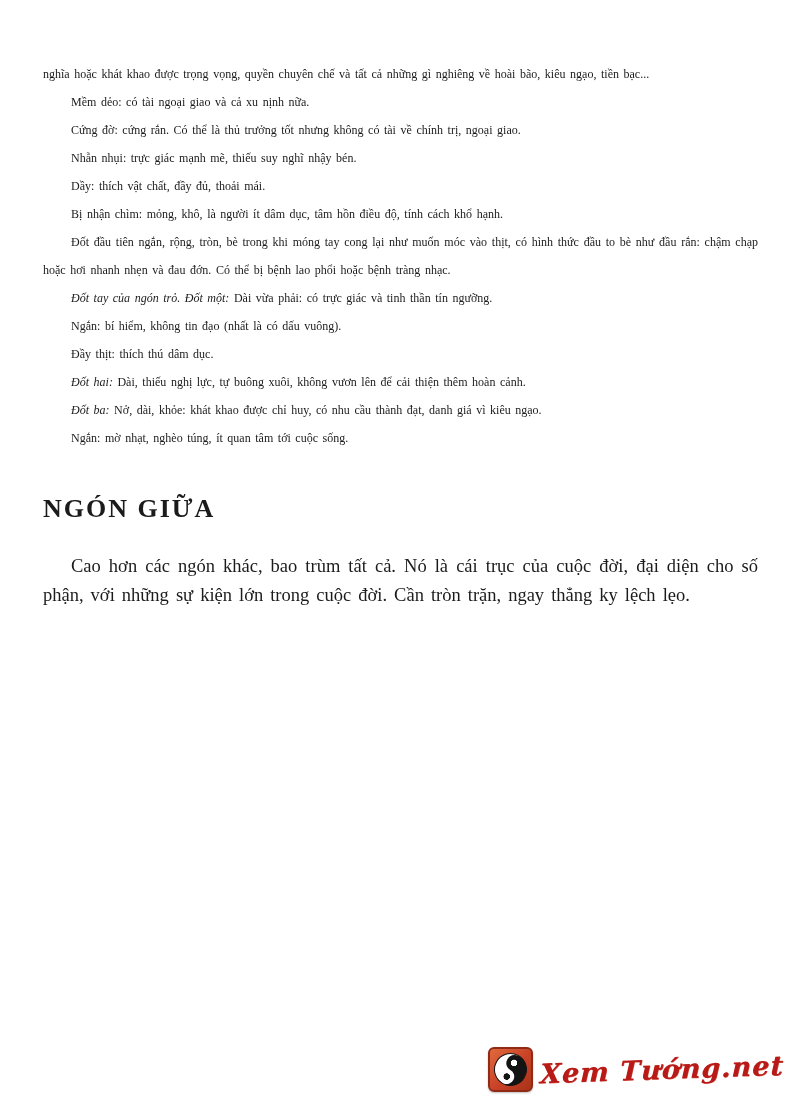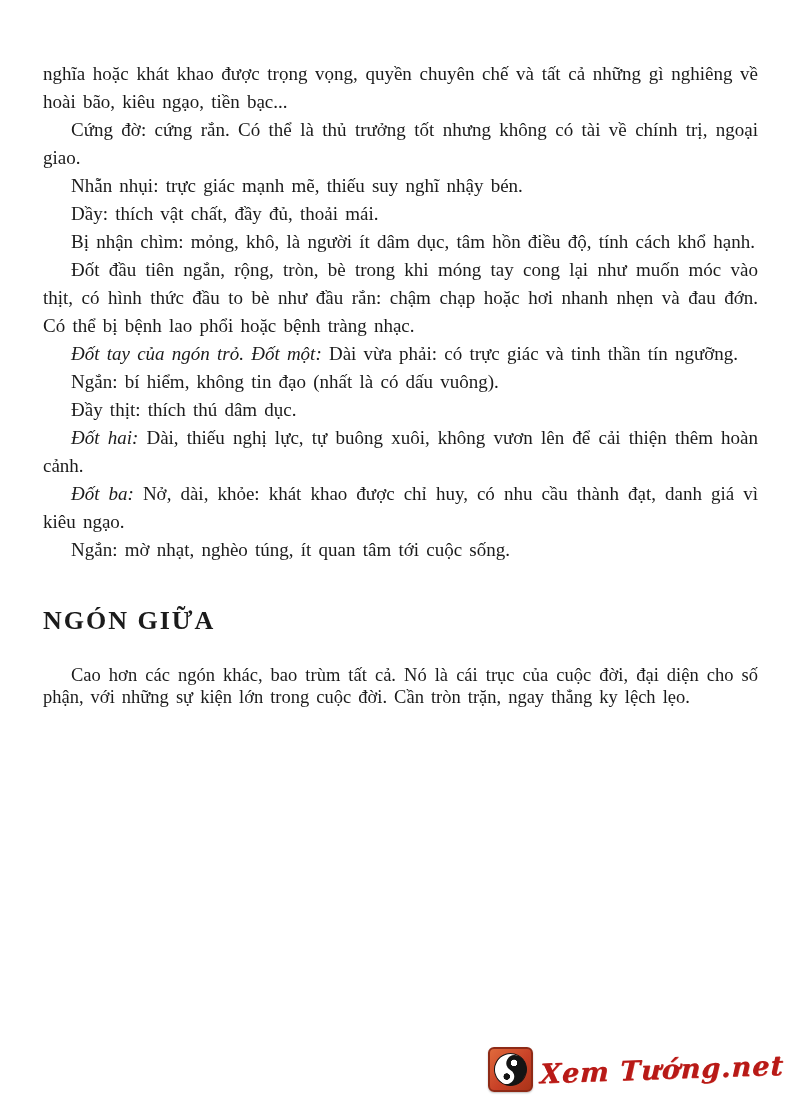--- a/index.html
+++ b/index.html
@@ -9,40 +9,40 @@
     margin:0 auto;
     background:#ffffff;
     font-family:"Liberation Serif","DejaVu Serif",serif;
     color:#1b1b1b;
     box-sizing:border-box;
     padding:60px 42px 0 43px;
     overflow:hidden;
   }
   .para {
     margin:0;
-    font-size:19px;
+    font-size:12px;
     line-height:28px;
     text-align:justify;
     word-spacing:0.13em;
     text-indent:28px;
   }
   .para.noindent { text-indent:0; }
   .para i { font-style:italic; }
   .heading {
     font-size:26px;
     font-weight:bold;
     text-align:left;
     letter-spacing:2px;
     margin:42px 0 28px 0;
     line-height:30px;
   }
   .closing {
     margin:0;
     font-size:18.5px;
-    line-height:22px;
+    line-height:29px;
     text-align:justify;
     word-spacing:0.13em;
     text-indent:28px;
   }
   .watermark {
     position:absolute;
     right:16px; bottom:10px;
     display:flex;
     align-items:center;
     gap:7px;
@@ -93,20 +93,21 @@
     white-space:nowrap;
   }
 </style>
 </head>
 <body>
 
 <div class="page">
 
   <div id="paragraphs">
       <p class="para noindent">nghĩa hoặc khát khao được trọng vọng, quyền chuyên chế và tất cả những gì nghiêng về hoài bão, kiêu ngạo, tiền bạc...</p>
+      <p class="para">Mềm dẻo: có tài ngoại giao và cả xu nịnh nữa.</p>
       <p class="para">Cứng đờ: cứng rắn. Có thể là thủ trưởng tốt nhưng không có tài về chính trị, ngoại giao.</p>
       <p class="para">Nhẵn nhụi: trực giác mạnh mẽ, thiếu suy nghĩ nhậy bén.</p>
       <p class="para">Dầy: thích vật chất, đầy đủ, thoải mái.</p>
       <p class="para">Bị nhận chìm: mỏng, khô, là người ít dâm dục, tâm hồn điều độ, tính cách khổ hạnh.</p>
       <p class="para">Đốt đầu tiên ngắn, rộng, tròn, bè trong khi móng tay cong lại như muốn móc vào thịt, có hình thức đầu to bè như đầu rắn: chậm chạp hoặc hơi nhanh nhẹn và đau đớn. Có thể bị bệnh lao phổi hoặc bệnh tràng nhạc.</p>
       <p class="para"><i>Đốt tay của ngón trỏ. Đốt một:</i> Dài vừa phải: có trực giác và tinh thần tín ngưỡng.</p>
       <p class="para">Ngắn: bí hiểm, không tin đạo (nhất là có dấu vuông).</p>
       <p class="para">Đầy thịt: thích thú dâm dục.</p>
       <p class="para"><i>Đốt hai:</i> Dài, thiếu nghị lực, tự buông xuôi, không vươn lên để cải thiện thêm hoàn cảnh.</p>
       <p class="para"><i>Đốt ba:</i> Nở, dài, khỏe: khát khao được chỉ huy, có nhu cầu thành đạt, danh giá vì kiêu ngạo.</p>

